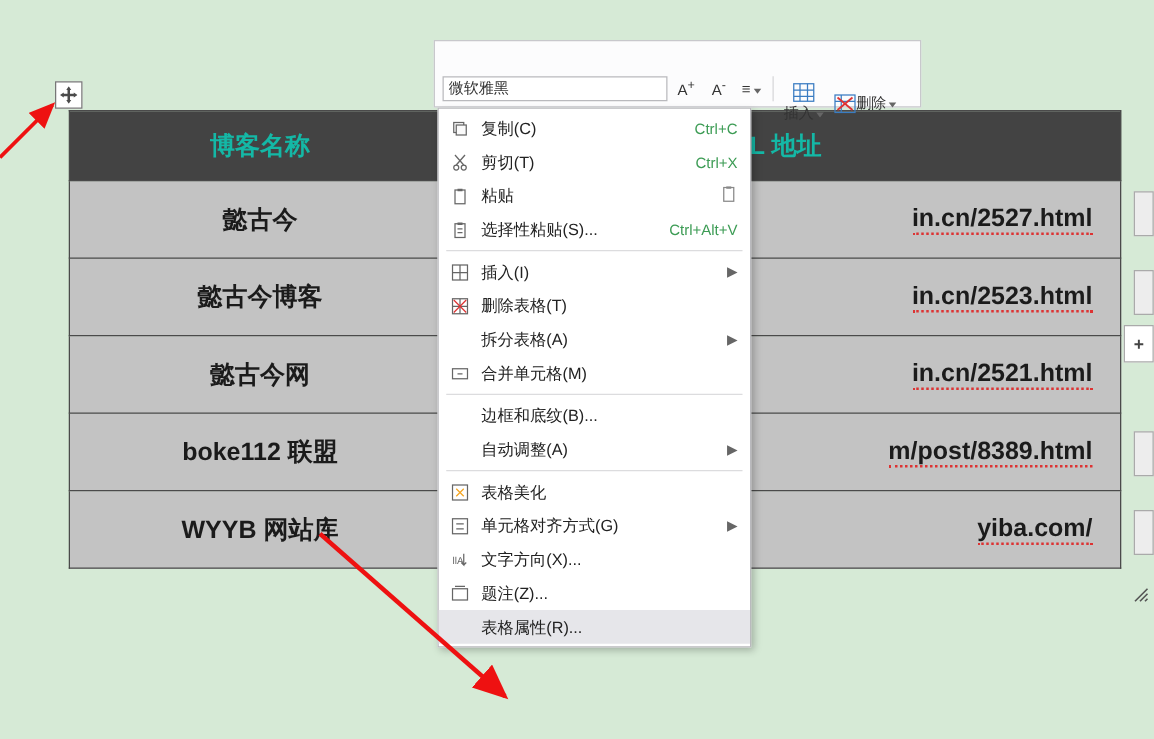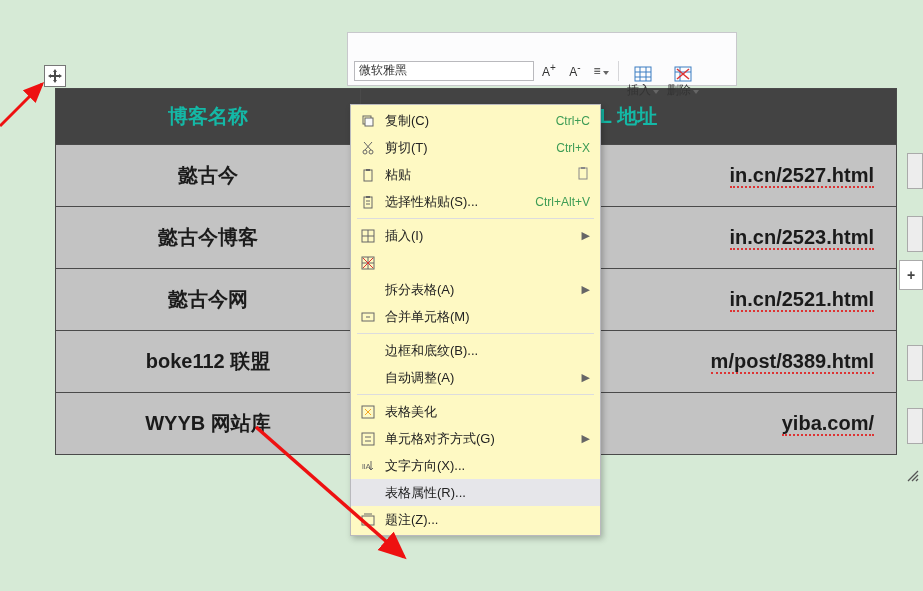--- a/index.html
+++ b/index.html
@@ -157,24 +157,24 @@
     position: absolute;
     bottom: 108px;
     right: 3px;
     width: 14px;
     height: 14px;
     z-index: 2;
   }
 
   .ctxmenu {
     position: absolute;
-    top: 104px;
+    top: 86px;
     left: 350px;
     width: 251px;
-    background: #fef9c3;
+    background: #ffffff;
     border: 1px solid #b9b9bd;
     box-shadow: 2px 3px 6px rgba(0,0,0,0.25);
     z-index: 5;
     font-size: 13px;
     color: #222;
     padding: 2px 0;
   }
   .ctxmenu .mi {
     display: flex;
     align-items: center;
@@ -251,21 +251,21 @@
     <div class="tbtn" style="flex-direction:column;height:40px;min-width:30px;position:relative;top:12px">
       <svg width="18" height="16">
           <rect x="1" y="1" width="16" height="14" fill="none" stroke="#3a7cc2"></rect>
           <line x1="1" y1="6" x2="17" y2="6" stroke="#3a7cc2"></line>
           <line x1="1" y1="11" x2="17" y2="11" stroke="#3a7cc2"></line>
           <line x1="6" y1="1" x2="6" y2="15" stroke="#3a7cc2"></line>
           <line x1="12" y1="1" x2="12" y2="15" stroke="#3a7cc2"></line>
         </svg>
       <span class="glab"><span>插入</span><span class="caret"></span></span>
     </div>
-    <div class="tbtn" style="flex-direction:column;height:40px;min-width:30px;position:relative;top:12px">
+    <div class="tbtn" style="flex-direction:row;height:40px;min-width:30px;position:relative;top:12px">
       <svg width="18" height="16">
           <rect x="1" y="1" width="16" height="14" fill="none" stroke="#3a7cc2"></rect>
           <line x1="1" y1="6" x2="17" y2="6" stroke="#3a7cc2"></line>
           <line x1="6" y1="1" x2="6" y2="15" stroke="#3a7cc2"></line>
           <line x1="3" y1="3" x2="15" y2="13" stroke="#d33" stroke-width="1.5"></line>
           <line x1="15" y1="3" x2="3" y2="13" stroke="#d33" stroke-width="1.5"></line>
         </svg>
       <span class="glab"><span>删除</span><span class="caret"></span></span>
     </div>
   </div>
@@ -442,20 +442,21 @@
   <div class="mi">
     <span class="mico">
         <svg width="14" height="14">
           <rect x="1" y="1" width="12" height="12" fill="none" stroke="#666"></rect>
           <line x1="1" y1="7" x2="13" y2="7" stroke="#666"></line>
           <line x1="7" y1="1" x2="7" y2="13" stroke="#666"></line>
           <line x1="2" y1="2" x2="12" y2="12" stroke="#d33"></line>
           <line x1="12" y1="2" x2="2" y2="12" stroke="#d33"></line>
         </svg>
       </span>
+    <span class="mlab">删除表格(T)</span>
   </div>
   <div class="mi">
     <span class="mico"></span>
     <span class="mlab">拆分表格(A)</span>
     <span class="marrow">▶</span>
   </div>
   <div class="mi">
     <span class="mico">
         <svg width="14" height="14">
           <rect x="1" y="3" width="12" height="8" fill="none" stroke="#666"></rect>
@@ -497,26 +498,26 @@
   </div>
   <div class="mi">
     <span class="mico">
         <svg width="14" height="14">
           <text x="1" y="10" font-size="8" fill="#666">llA</text>
           <path d="M10 2 L10 11 L8 9 M10 11 L12 9" stroke="#666" fill="none"></path>
         </svg>
       </span>
     <span class="mlab">文字方向(X)...</span>
   </div>
+  <div class="mi">
+    <span class="mico">
+        <svg width="14" height="14">
+          <rect x="1" y="3" width="12" height="9" fill="none" stroke="#666"></rect>
+          <line x1="3" y1="1" x2="11" y2="1" stroke="#666"></line>
+        </svg>
+      </span>
+    <span class="mlab">题注(Z)...</span>
+  </div>
   <div class="mi hover">
     <span class="mico"></span>
     <span class="mlab">表格属性(R)...</span>
   </div>
-  <div class="mi">
-    <span class="mico">
-        <svg width="14" height="14">
-          <rect x="1" y="3" width="12" height="9" fill="none" stroke="#666"></rect>
-          <line x1="3" y1="1" x2="11" y2="1" stroke="#666"></line>
-        </svg>
-      </span>
-    <span class="mlab">题注(Z)...</span>
-  </div>
 </div>
 
 </body></html>

